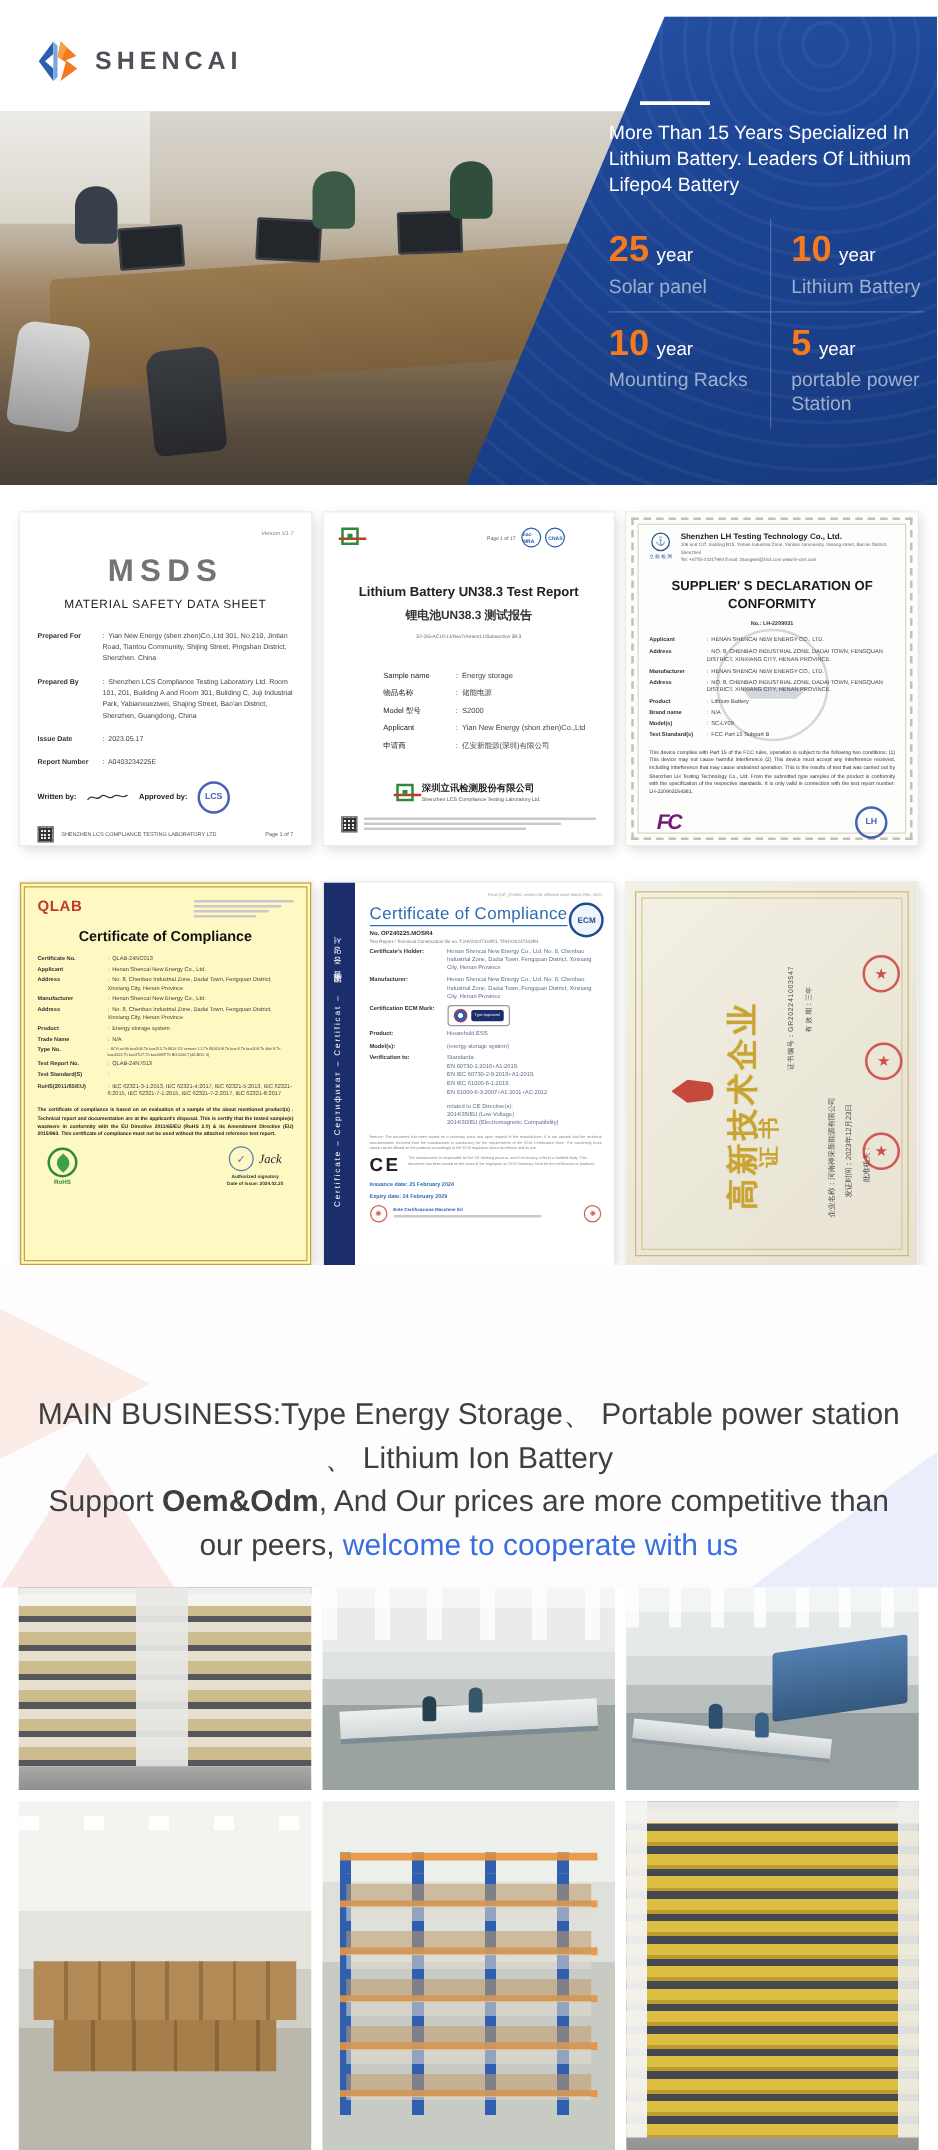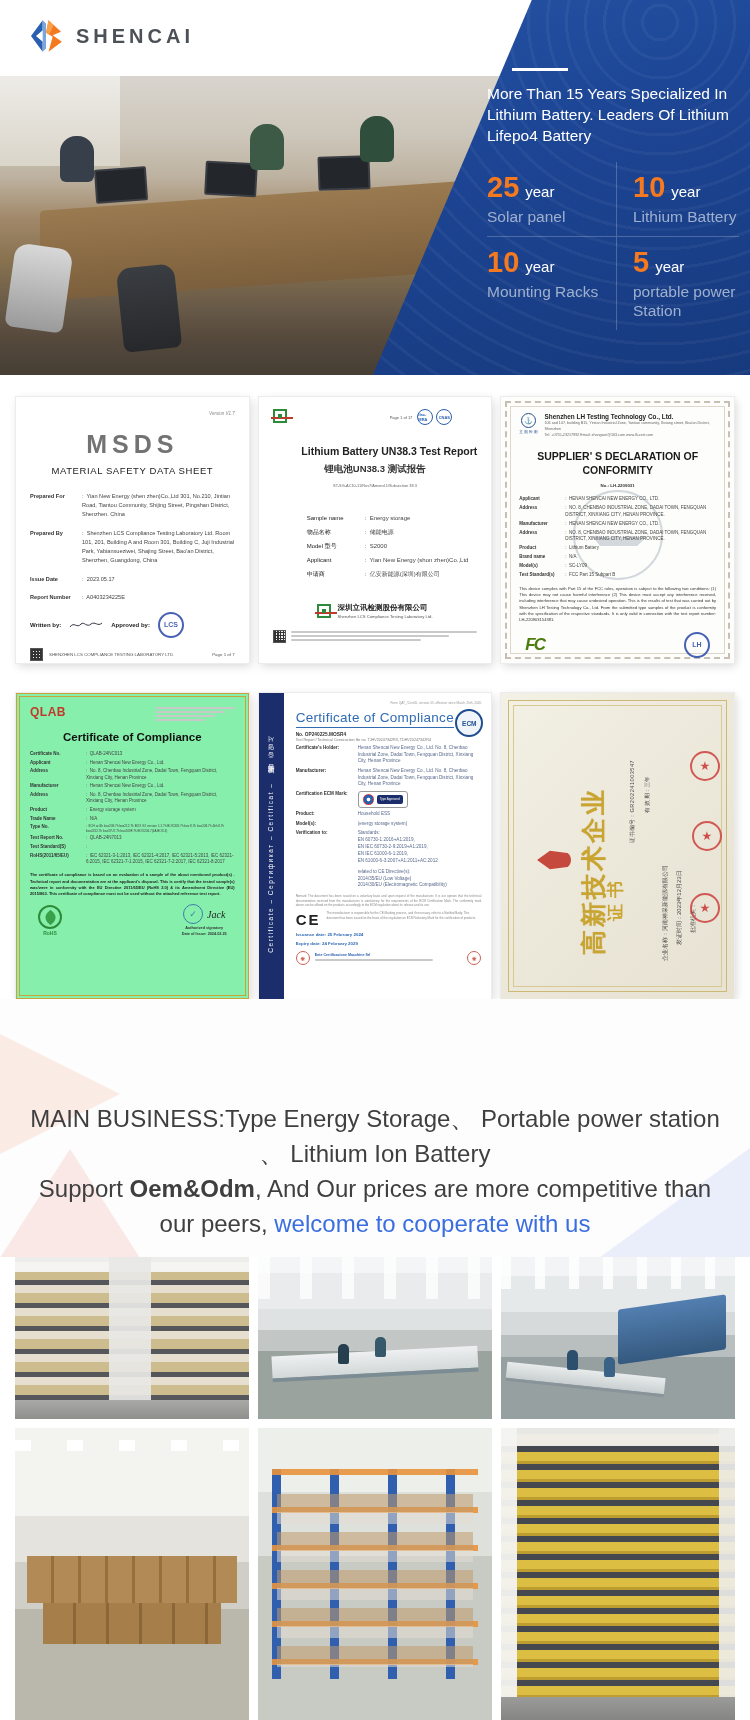--- a/index.html
+++ b/index.html
@@ -1,20 +1,20 @@
 <!DOCTYPE html>
 <html><head>
 <meta charset="utf-8">
 <style>
   * { margin:0; padding:0; box-sizing:border-box; }
   body { background:#ffffff; font-family:"Liberation Sans", sans-serif; }
   .page { position:relative; width:750px; height:1720px; margin:0 auto; background:#fff; overflow:hidden; }
 
   
-  .hero { position:relative; height:375px; background:#fff; overflow:hidden; }
+  .hero { position:relative; height:375px; background:#fff; overflow:hidden;margin-top:13px; }
   .hero-photo { position:absolute; left:0; top:76px; right:0; bottom:0;
     background:linear-gradient(180deg,#d9d5ce 0%,#cdc6ba 20%,#bdb2a0 34%,#a08768 48%,#87714f 62%,#6b5c49 76%,#55493c 88%,#463e34 100%); }
   .ph { position:absolute; }
   .ph.window { left:0; top:0; width:120px; height:90px; background:linear-gradient(180deg,#efeeea,#ddd8cd); opacity:.9; }
   .ph.desk { left:40px; top:120px; width:420px; height:90px; background:linear-gradient(180deg,#9a7a50,#7c5f3c); transform:skewY(-4deg); border-radius:4px; }
   .ph.monitor { width:52px; height:34px; background:#23262b; border:2px solid #3a3e44; border-radius:2px; }
   .ph.m1 { left:95px; top:92px; transform:rotate(-4deg); }
   .ph.m2 { left:205px; top:86px; transform:rotate(3deg); }
   .ph.m3 { left:318px; top:80px; transform:rotate(-2deg); }
   .ph.person { width:34px; height:46px; background:#2e3338; border-radius:16px 16px 6px 6px; }
@@ -79,21 +79,21 @@
   .un38-head { display:flex; justify-content:space-between; align-items:flex-start; }
   .lcs-glyph { width:14px; height:14px; border:2px solid #2e8b3a; position:relative; }
   .lcs-glyph::after { content:""; position:absolute; left:3px; top:3px; right:3px; bottom:3px; background:#2e8b3a; }
   .lcs-glyph::before { content:""; position:absolute; left:-4px; top:6px; width:22px; height:1.5px; background:#c0392b; }
   .un38-right { display:flex; align-items:center; gap:3px; }
   .un38-right .pg { font-size:4px; color:#555; margin-right:2px; }
   .rstamp { width:16px; height:16px; border-radius:50%; border:1.5px solid #2a5fb0; color:#2a5fb0; font-size:4px; font-weight:bold;
     display:flex; align-items:center; justify-content:center; }
   .cnas-lines { width:22px; }
   .cnas-lines .mb { background:#9db7dd; }
-  .un38-title { text-align:right; font-size:10.5px; font-weight:bold; color:#222; margin-top:20px; }
+  .un38-title { text-align:center; font-size:10.5px; font-weight:bold; color:#222; margin-top:30px; }
   .un38-cn { text-align:center; font-size:9.5px; font-weight:bold; color:#333; margin-top:6px; }
   .un38-ref { text-align:center; font-size:3.9px; color:#666; margin-top:7px; }
   .un38 .rows { margin:26px 0 0 34px; }
   .un38 .rowline { font-size:6px; line-height:1.5; margin:0 0 5px 0; }
   .un38 .rowline .lb { width:58px; font-weight:normal; color:#222; }
   .un38-foot { display:flex; align-items:center; justify-content:center; gap:6px; margin-top:24px; }
   .un38-foot .cn { font-size:7.5px; font-weight:bold; color:#222; }
   .un38-foot .en { font-size:4.2px; color:#555; margin-top:1px; }
   .un38-bottom { display:flex; gap:5px; align-items:center; margin-top:10px; }
   .un38-bottom .lines { flex:1; }
@@ -110,28 +110,28 @@
   .sdoc-co { flex:1; }
   .sdoc-co .nm { font-size:6.4px; font-weight:bold; color:#222; }
   .sdoc-co .ad { font-size:3.7px; color:#666; line-height:1.5; margin-top:1px; }
   .sdoc-title { text-align:center; font-size:10.5px; font-weight:bold; color:#1a1a1a; margin-top:10px; line-height:1.35; }
   .sdoc-no { text-align:center; font-size:4.4px; font-weight:bold; color:#333; margin-top:6px; }
   .sdoc .rows { margin-top:8px; }
   .sdoc .rowline { font-size:4.5px; line-height:1.45; margin:0 0 2.5px 0; }
   .sdoc .rowline .lb { width:46px; }
   .sdoc-st { font-size:4.1px; color:#333; line-height:1.55; margin-top:7px; text-align:justify; }
   .sdoc-foot { display:flex; justify-content:space-between; align-items:center; margin-top:8px; padding:0 6px; }
-  .fcc { font-size:17px; font-weight:bold; letter-spacing:-2px; color:#4d7c0f; font-style:italic;text-align:center; }
+  .fcc { font-size:17px; font-weight:bold; letter-spacing:-2px; color:#701a75; font-style:italic;text-align:center; }
   .wm-ship { position:absolute; left:50%; top:52%; width:90px; height:90px; margin:-45px 0 0 -45px;
     border:2px solid rgba(130,145,160,.35); border-radius:50%; }
   .wm-ship::after { content:""; position:absolute; left:18px; top:38px; width:54px; height:16px;
     background:rgba(130,145,160,.35); clip-path:polygon(0 40%,100% 40%,82% 100%,14% 100%); }
 
   
-  .qlab { border:4px double #c8a23a; background:#86efac; }
+  .qlab { border:4px double #c8a23a; background:#fef9c3; }
   .qlab-in { padding:8px 10px; }
   .qlab-head { display:flex; justify-content:space-between; }
   .qlab-logo { font-size:12px; font-weight:bold; color:#c0392b; letter-spacing:.5px; }
   .qlab-addr { width:80px; }
   .qlab-title { text-align:center; font-size:11.5px; font-weight:bold; color:#111; margin-top:8px; }
   .qlab .rows { margin-top:8px; }
   .qlab .rowline { font-size:4.5px; line-height:1.4; margin:0 0 2.4px 0; }
   .qlab .rowline .lb { width:56px; }
   .qlab .rowline.tno .vl { font-size:3.1px; }
   .qlab-st { font-size:4px; font-weight:bold; color:#222; line-height:1.55; margin-top:7px; text-align:justify; }

